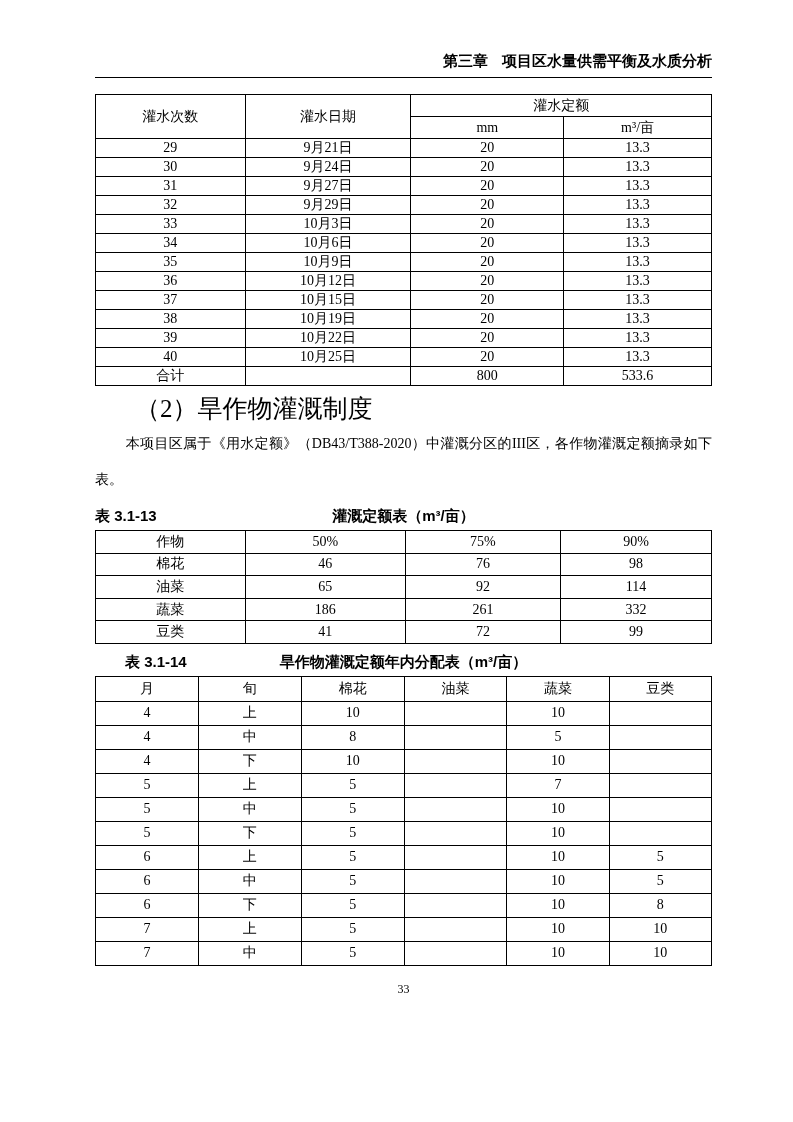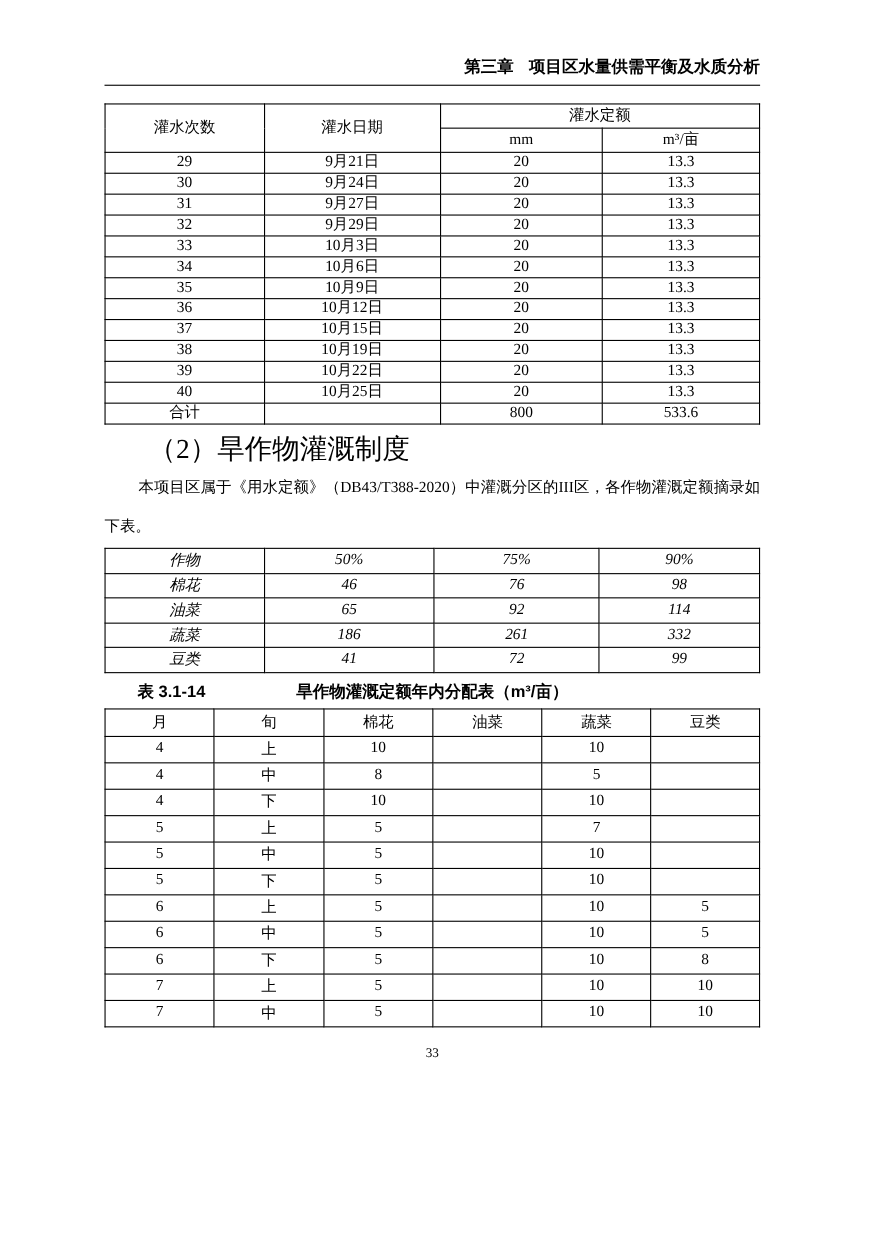--- a/index.html
+++ b/index.html
@@ -2,21 +2,21 @@
 <html><head>
 <meta charset="utf-8">
 <style>
   html,body { margin:0; padding:0; background:#e8e8e8; }
   .page {
     position:relative;
     width:793px; height:1122px;
     margin:0 auto;
     background:#ffffff;
     box-sizing:border-box;
-    padding:50px 102px 0 95px;
+    padding:50px 81px 0 95px;
     font-family:"Liberation Serif","DejaVu Serif",serif;
     color:#000;
   }
   
   .running-header {
     text-align:right;
     font-family:"Liberation Sans","DejaVu Sans",sans-serif;
     font-weight:bold;
     font-size:15px;
     line-height:22px;
@@ -24,21 +24,21 @@
     border-bottom:1.6px solid #000;
     margin-bottom:16px;
   }
   .running-header .chapter { margin-right:14px; }
 
   table { border-collapse:collapse; width:100%; table-layout:fixed; text-align:center;border-radius:25px; }
   td { border:1px solid #000; padding:0; vertical-align:middle; overflow:hidden; }
 
   .t1 td { height:18px; font-size:14px; line-height:14px; }
   .t1 thead td { height:21px; }
-  .t2 td { height:21.6px; font-size:14px;font-style:italic; }
+  .t2 td { height:21.6px; font-size:14px; }
   .t3 td { height:23px;  font-size:14px; }
   .t3 thead td { height:24px; }
 
   .para { font-size:14px; line-height:36px; text-align:justify; margin:0; }
   .para.indent { text-indent:2.2em; }
   .p1 { font-size:25px; line-height:30px; margin:8px 0 0 0; padding-left:40px; }
   .p2 { margin-top:2px; }
   .p3 { margin-top:5px; }
 
   .caption {
@@ -167,20 +167,24 @@
         <td></td>
         <td>800</td>
         <td>533.6</td>
       </tr>
     </tfoot>
   </table>
 
   <p class="p1">（2）旱作物灌溉制度</p>
   <p class="para indent p2">本项目区属于《用水定额》（DB43/T388-2020）中灌溉分区的III区，各作物灌溉定额摘录如下表。</p>
 
+  <div class="caption">
+    <span class="cap-label">表 3.1-13</span>
+    <span class="cap-title">灌溉定额表（m³/亩）</span>
+  </div>
 
   <table class="t2">
     <colgroup>
       <col style="width:24.3%">
         <col style="width:26%">
         <col style="width:25.2%">
         <col style="width:24.5%">
     </colgroup>
     <thead>
       <tr>

